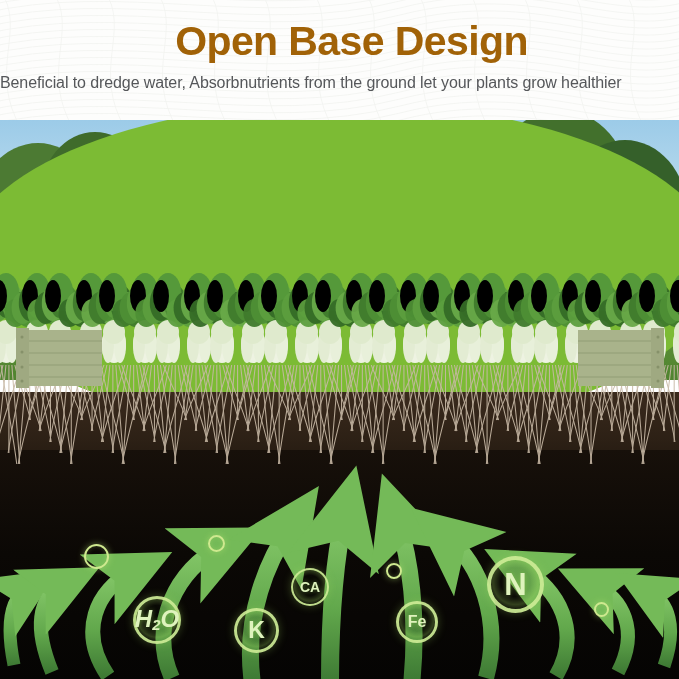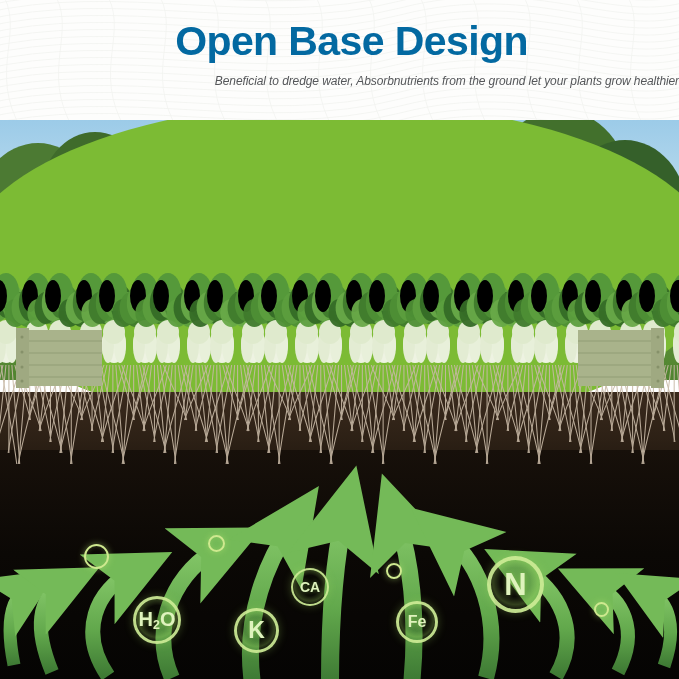--- a/index.html
+++ b/index.html
@@ -13,26 +13,26 @@
   #root { position:relative; width:679px; height:679px; overflow:hidden; background:#fff; }
 
   
   .header {
     position:absolute; left:0; top:0; width:679px; height:120px;
     background:#fdfdfc; z-index:6; overflow:hidden;
   }
   .header-texture { position:absolute; inset:0; opacity:.55; }
   .title {
     position:absolute; top:21px; left:0; width:679px; text-align:center;
-    font-size:41px; font-weight:bold; color:#0369a1;
+    font-size:41px; font-weight:bold; color:#a16207;
     letter-spacing:-0.6px; line-height:1;padding-left:24px;
   }
   .subtitle {
-    position:absolute; top:74px; left:0; width:679px; text-align:right;
-    font-size:12px; font-style:italic; color:#55575a; letter-spacing:-0.1px;
+    position:absolute; top:74px; left:0; width:679px; text-align:left;
+    font-size:16px; color:#55575a; letter-spacing:-0.1px;
   }
 
   
   .stage { position:absolute; left:0; top:0; width:679px; height:679px; z-index:1; }
 
   .scene-clip {
     position:absolute; left:0; top:120px; width:679px; height:559px;
     overflow:hidden;
   }
 
@@ -800,21 +800,21 @@
         <path d="M330,562 C330,490 336,432 344,398" stroke-width="18"></path>
         <path d="M412,560 C418,495 410,438 398,402" stroke-width="17"></path>
         <path d="M486,558 C502,500 480,444 448,418" stroke-width="16"></path>
         <path d="M556,556 C582,512 558,468 524,450" stroke-width="15"></path>
         <path d="M618,552 C640,510 622,478 596,466" stroke-width="14"></path>
         <path d="M664,546 C678,506 668,482 650,472" stroke-width="13"></path>
       </g>
   </svg>
 
   <div id="particles">
-      <div class="badge" style="left: 133px; top: 596px; width: 48px; height: 48px; font-size: 20px; border: 3.6px solid rgba(205, 236, 150, 0.92);">
+      <div class="badge" style="left: 133px; top: 596px; width: 48px; height: 48px; font-size: 24px; border: 3.6px solid rgba(205, 236, 150, 0.92); font-style: italic;">
         <span>H<sub>2</sub>O</span>
       </div>
       <div class="badge" style="left: 234px; top: 608px; width: 45px; height: 45px; font-size: 23px; border: 3.375px solid rgba(205, 236, 150, 0.92);">
         <span>K</span>
       </div>
       <div class="badge" style="left: 291px; top: 568px; width: 38px; height: 38px; font-size: 14px; border: 2.85px solid rgba(205, 236, 150, 0.92);">
         <span>CA</span>
       </div>
       <div class="badge" style="left: 396px; top: 601px; width: 42px; height: 42px; font-size: 16px; border: 3.15px solid rgba(205, 236, 150, 0.92);">
         <span>Fe</span>

